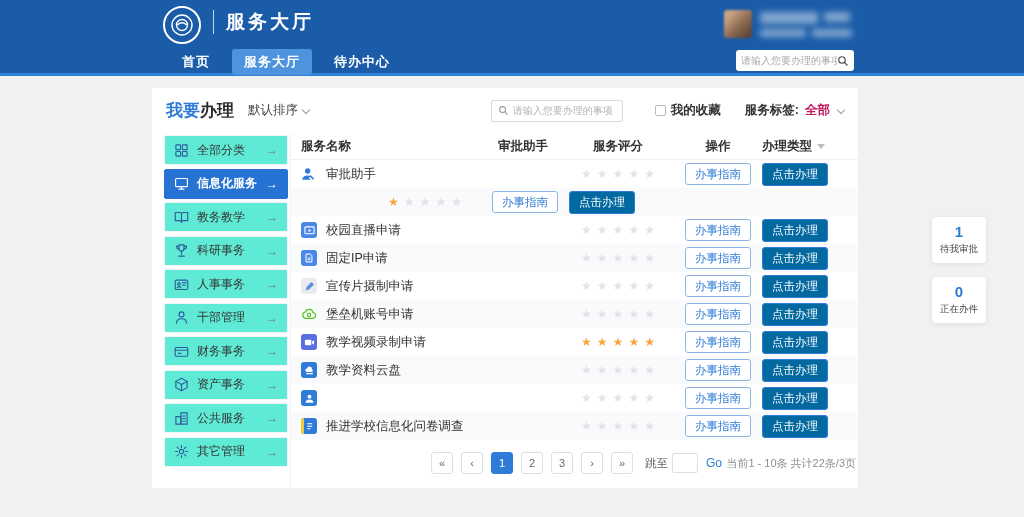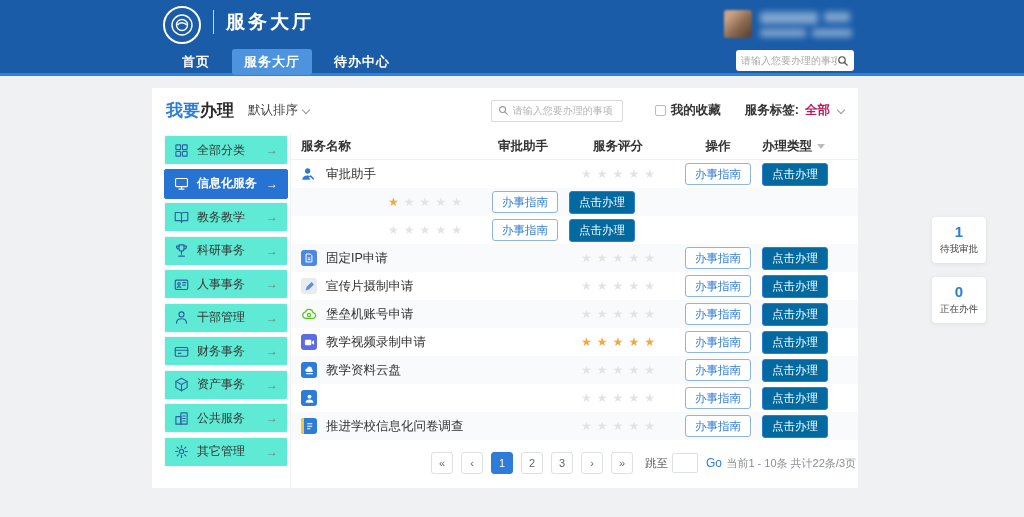--- a/index.html
+++ b/index.html
@@ -390,20 +390,29 @@
               <span class="star">★</span>
             </div>
     <div class="cell c-guide">
               <button class="btn-guide">办事指南</button>
             </div>
     <div class="cell c-apply">
               <button class="btn-apply">点击办理</button>
             </div>
   </div>
           <div class="trow">
+    <div class="cell c-name">
+      <span class="svc-icon" style="background:#4a88e8">
+                <svg width="11" height="11" viewBox="0 0 24 24">
+                  <rect x="2" y="4" width="20" height="15" rx="2" fill="none" stroke="#fff" stroke-width="2.4"></rect>
+                  <path d="M10 8.5l6 3.5-6 3.5z" fill="#fff"></path>
+                </svg>
+              </span>
+      <span class="svc-label">校园直播申请</span>
+    </div>
     <div class="cell c-dept"></div>
     <div class="cell c-rate">
               <span class="star">★</span>
               <span class="star">★</span>
               <span class="star">★</span>
               <span class="star">★</span>
               <span class="star">★</span>
             </div>
     <div class="cell c-guide">
               <button class="btn-guide">办事指南</button>

